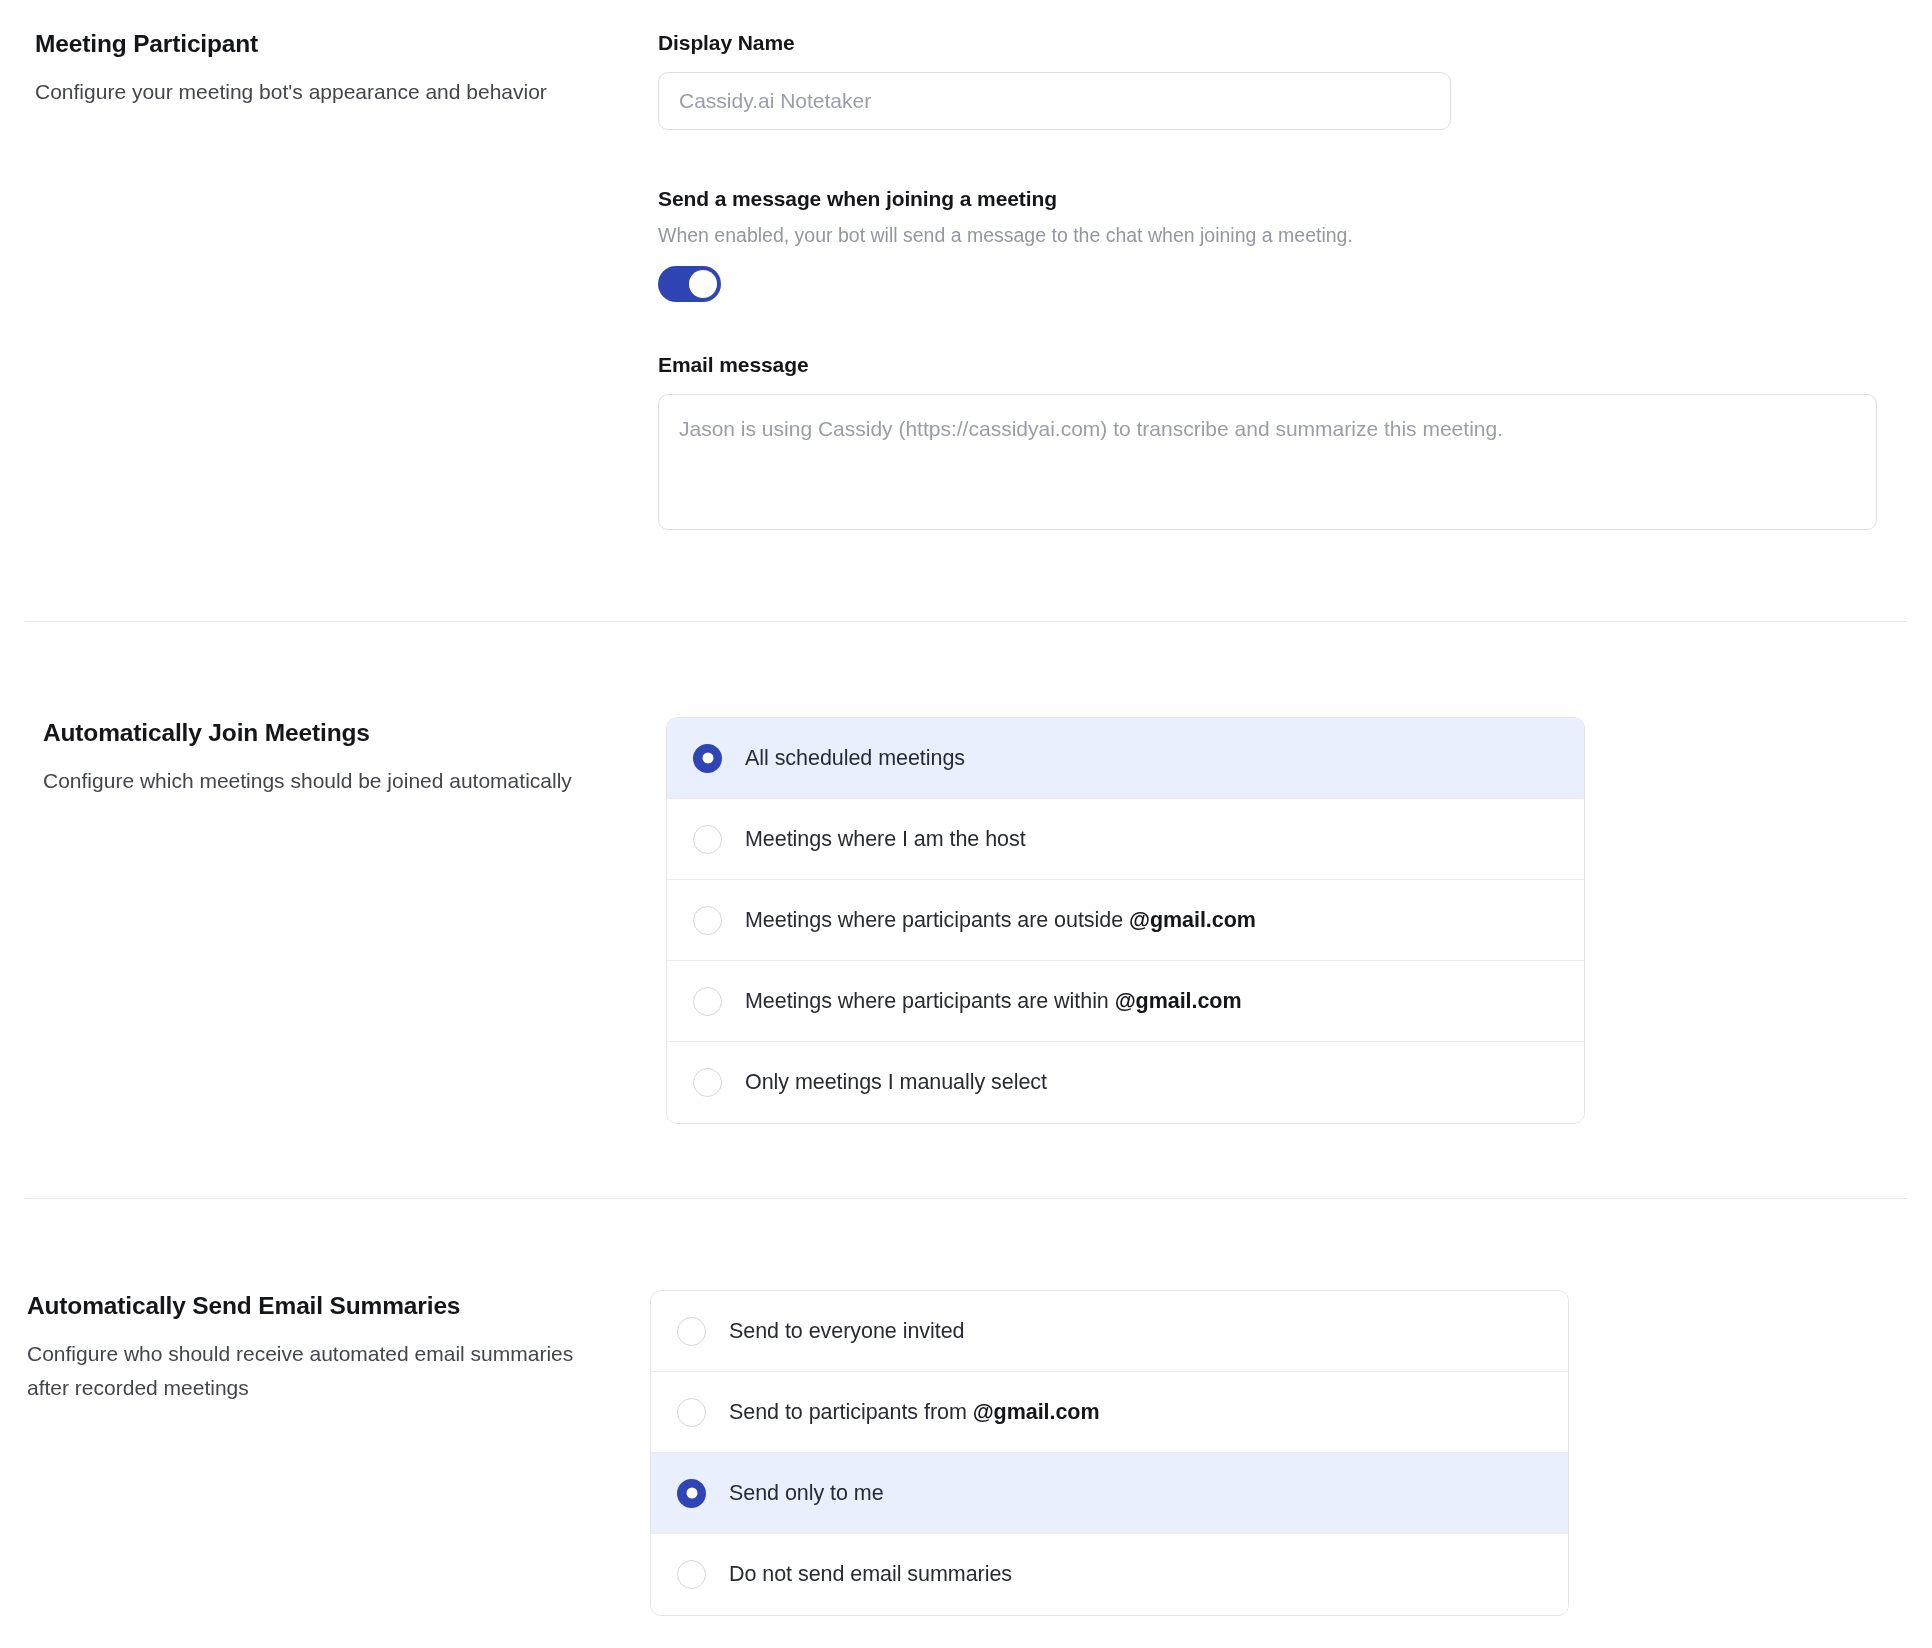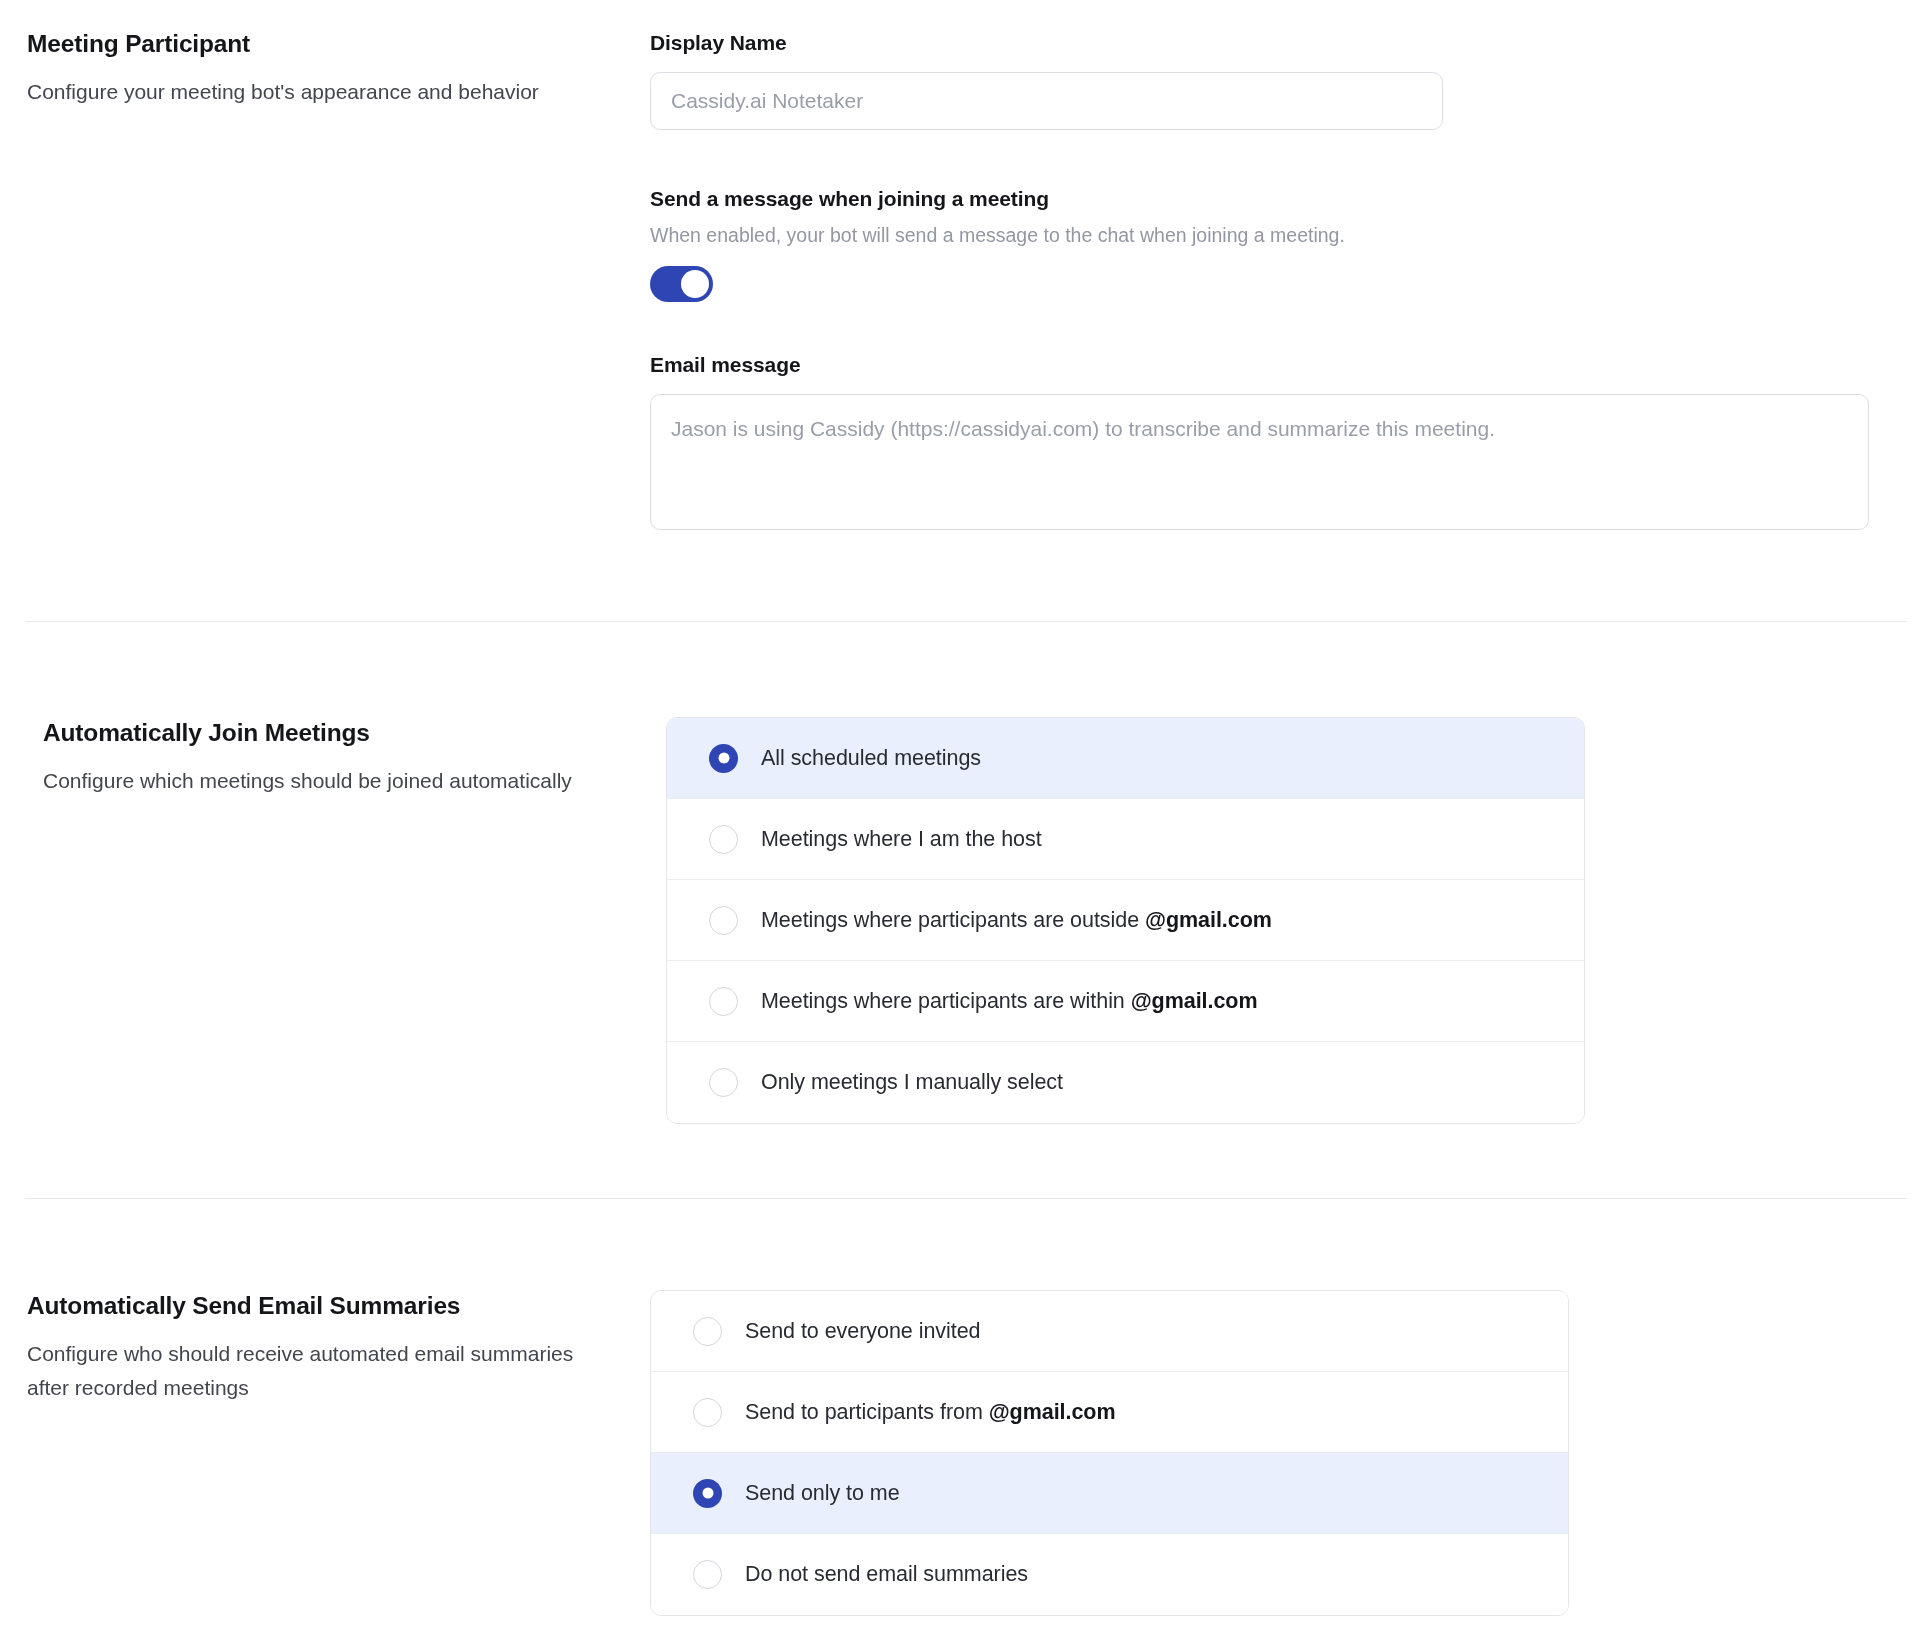--- a/index.html
+++ b/index.html
@@ -152,21 +152,21 @@
     border: 1px solid #e3e5ea;
     border-radius: 11px;
     background: #ffffff;
     overflow: hidden;
   }
 
   .radio-row {
     display: flex;
     align-items: center;
     height: 81px;
-    padding-left: 42px;
+    padding-left: 26px;
     border-bottom: 1px solid #ebecef;
     background: #ffffff;
     cursor: pointer;
   }
   .radio-row:last-child { border-bottom: none; }
   .radio-row.selected { background: #e9effc; }
 
   .radio-dot {
     flex: 0 0 auto;
     width: 29px;
@@ -196,21 +196,21 @@
   .radio-label {
     font-size: 21.5px;
     color: #282b31;
     font-weight: 400;
     letter-spacing: -0.05px;
     white-space: nowrap;
   }
   .radio-label b { font-weight: 700; color: #15161a; }
 
   
-  #section-meeting-participant { top: 30px; left: 0; width: 1932px; }
+  #section-meeting-participant { top: 30px; left: 0; width: 1932px; padding-left: 8px; }
   #section-auto-join          { top: 717px; left: 16px; width: 1932px; }
   #section-email-summaries    { top: 1290px; left: 0; width: 1932px; }
 
   #section-auto-join .col-left,
   #section-email-summaries .col-left { padding-top: 2px; }
 
   .field-block-spacing { margin-top: 56px; flex-direction: column; }
   .field-block-spacing2 { margin-top: 50px; }
 </style>
 </head>

